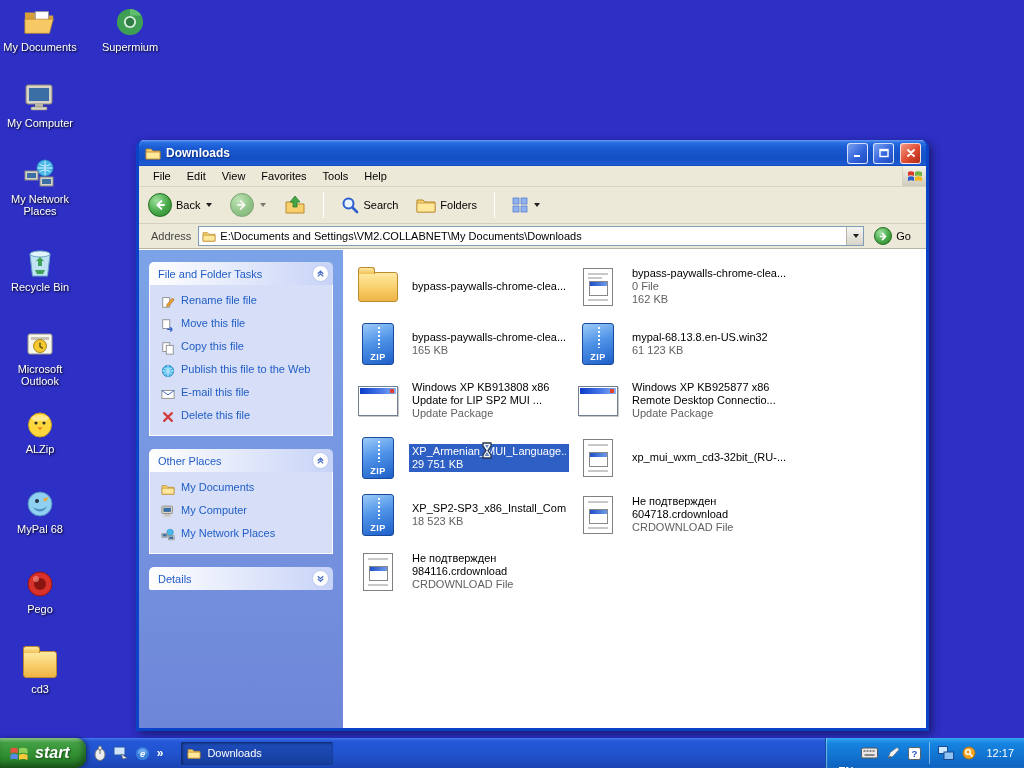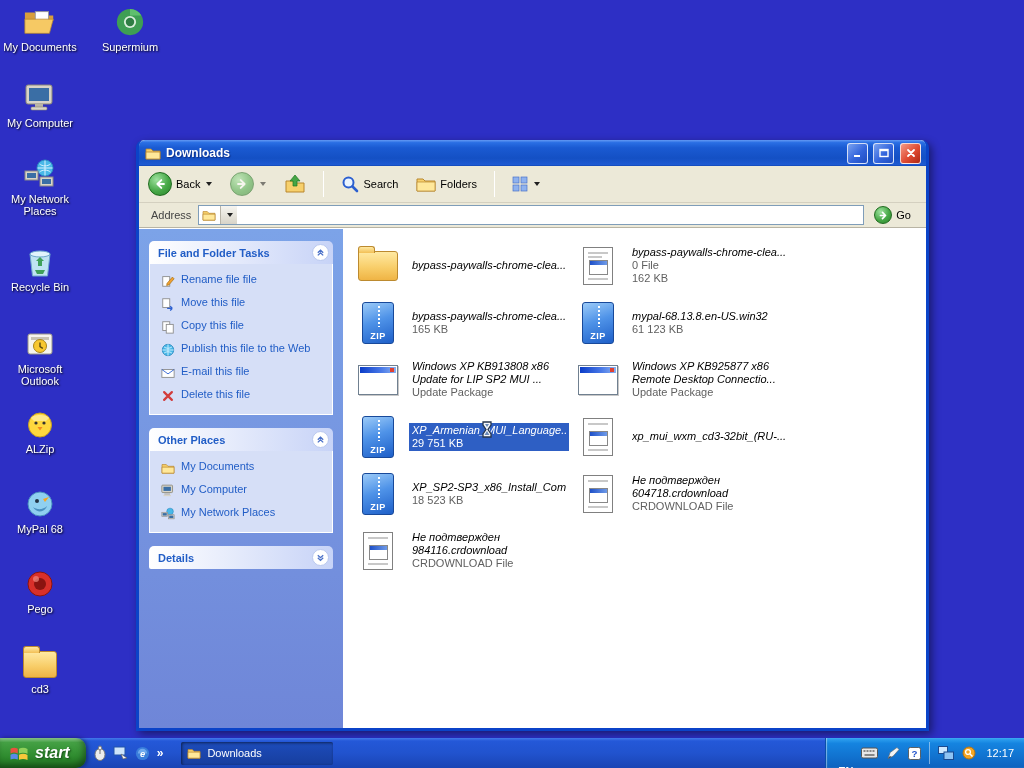--- a/index.html
+++ b/index.html
@@ -44,34 +44,34 @@
   .addr-drop{width:17px;height:18px;flex:none;background:linear-gradient(180deg,#F6F5F0,#D8D4C8);border-left:1px solid #B8B4A8;
     display:flex;align-items:center;justify-content:center;}
   .go-btn{display:flex;align-items:center;gap:4px;padding:0 6px;}
 
   .window-body{flex:1;display:flex;background:#fff;overflow:hidden;border-top:1px solid #fff;}
 
   
   .taskpane{width:204px;flex:none;background:linear-gradient(180deg,#7CA3E8 0%,#6F86D8 100%);padding:12px 10px;overflow:hidden;}
   .tp-section{margin-bottom:13px;}
   .tp-header{height:23px;border-radius:5px 5px 0 0;background:linear-gradient(90deg,#FFFFFF 0%,#C7D3F7 100%);
-    display:flex;align-items:center;justify-content:space-between;padding:0 4px 0 9px;font-weight:bold;color:#215DC6;}
+    display:flex;align-items:center;justify-content:space-between;padding:0 4px 0 9px;font-weight:normal;color:#215DC6;}
   .tp-chevron{width:17px;height:17px;border-radius:50%;background:#fff;border:1px solid #B9C8EF;display:flex;align-items:center;justify-content:center;}
   .tp-body{background:#D6DFF7;border:1px solid #FFF;border-top:none;padding:9px 6px 11px 10px;display:flex;flex-direction:column;gap:8px;}
   .tp-item{display:flex;align-items:flex-start;gap:6px;color:#215DC6;line-height:13px;}
   .tp-ic{flex:none;width:15px;height:15px;display:flex;align-items:center;justify-content:center;}
 
   
   .content{flex:1;padding:8px 6px 8px 10px;overflow:hidden;background:#fff;}
   .files-grid{display:grid;grid-template-columns:220px 220px;grid-auto-rows:57px;}
   .file-tile{display:flex;align-items:center;gap:8px;padding:2px;}
   .ficon{width:46px;flex:none;display:flex;align-items:center;justify-content:center;}
   .file-text{display:flex;flex-direction:column;line-height:13px;padding:1px 3px;position:relative;max-width:160px;}
   .file-text span{white-space:nowrap;overflow:hidden;}
-  .l1{color:#000;font-style:italic;}
+  .l1{color:#000;}
   .l2,.l3{color:#5F5F5F;}
   .file-tile.selected .file-text{background:#2E5FC4;}
   .file-tile.selected .file-text span{color:#fff;}
   .busy{position:absolute;left:72px;top:-2px;width:12px;height:17px;}
 
   
   .icon-folder{width:40px;height:30px;position:relative;display:inline-block;border-radius:2px 3px 3px 3px;
     background:linear-gradient(180deg,#FFE9A2 0%,#F8CE6A 55%,#EFB445 100%);border:1px solid #BC8A2F;}
   .icon-folder::before{content:"";position:absolute;left:-1px;top:-6px;width:15px;height:6px;
     background:linear-gradient(180deg,#FFE9A2,#F2BF55);border:1px solid #BC8A2F;border-bottom:none;border-radius:3px 3px 0 0;}
@@ -252,20 +252,36 @@
           <rect x="1" y="1" width="8" height="2.2" fill="#fff"></rect>
         </svg>
       </span>
     <span class="tb-btn btn-close">
         <svg width="10" height="10" viewBox="0 0 10 10">
           <path d="M2 2l6 6M8 2l-6 6" stroke="#fff" stroke-width="1.8" stroke-linecap="round"></path>
         </svg>
       </span>
   </div>
 
+  <div class="menubar">
+    <span class="menu-item">File</span>
+    <span class="menu-item">Edit</span>
+    <span class="menu-item">View</span>
+    <span class="menu-item">Favorites</span>
+    <span class="menu-item">Tools</span>
+    <span class="menu-item">Help</span>
+    <span class="menubar-logo">
+        <svg width="16" height="14" viewBox="0 0 16 14">
+          <path d="M1 3C3 2 5 2 7 3v4C5 6 3 6 1 7z" fill="#D83B2A"></path>
+          <path d="M8 3c2-1 5-1 7 .2v4C13 6.2 10 6.2 8 7z" fill="#6FB53F"></path>
+          <path d="M1 8c2-1 4-1 6 0v4c-2-1-4-1-6 0z" fill="#2E5FC8"></path>
+          <path d="M8 8c2-1 5-1 7 .2v4.2c-2-1-5-1-7-.2z" fill="#F3B81F"></path>
+        </svg>
+      </span>
+  </div>
 
   <div class="toolbar">
     <span class="tool-btn">
       <span class="nav-circle">
           <svg width="14" height="14" viewBox="0 0 16 16">
             <path d="M9.5 3.5L5 8l4.5 4.5M5 8h7.5" stroke="#fff" stroke-width="2.2" fill="none" stroke-linecap="round" stroke-linejoin="round"></path>
           </svg>
         </span>
       <span>Back</span>
       <span class="drop-arrow"></span>
@@ -323,20 +339,21 @@
 
   <div class="addressbar">
     <span class="addr-label">Address</span>
     <span class="addr-input">
       <span>
           <svg width="14" height="12" viewBox="0 0 16 14">
             <path d="M1 3h5l2 2h7v8H1z" fill="#F7D06B" stroke="#B8872F" stroke-width="0.8"></path>
             <path d="M1 6h14v7H1z" fill="#FFE89A" stroke="#B8872F" stroke-width="0.8"></path>
           </svg>
         </span>
+      <span class="addr-text">E:\Documents and Settings\VM2.COLLABNET\My Documents\Downloads</span>
       <span class="addr-drop">
           <span class="drop-arrow"></span>
         </span>
     </span>
     <span class="go-btn">
       <span class="nav-circle" style="width:18px;height:18px">
           <svg width="11" height="11" viewBox="0 0 16 16">
             <path d="M6.5 3.5L11 8l-4.5 4.5M11 8H3.5" stroke="#fff" stroke-width="2.4" fill="none" stroke-linecap="round" stroke-linejoin="round"></path>
           </svg>
         </span>

